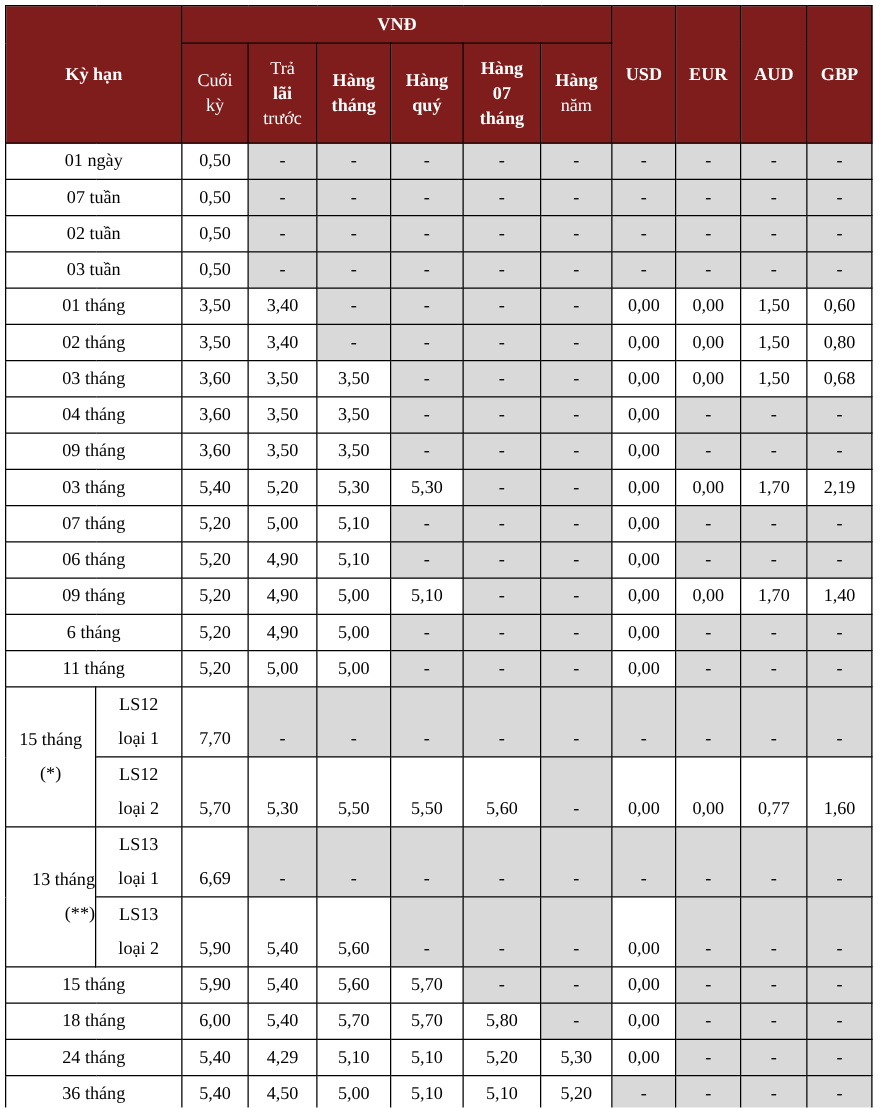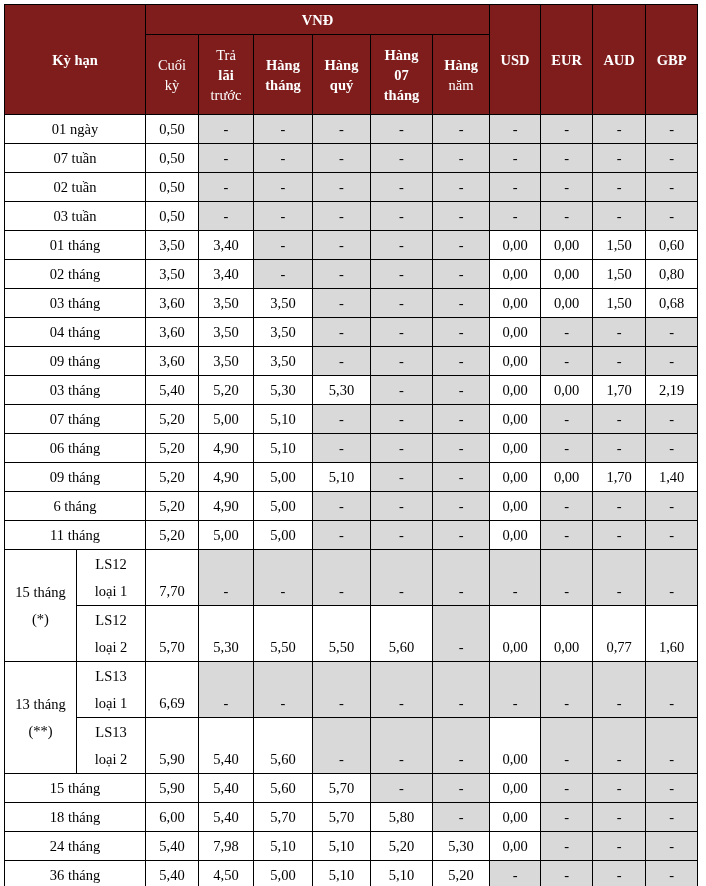--- a/index.html
+++ b/index.html
@@ -302,21 +302,21 @@
         <td class="w">5,50</td>
         <td class="w">5,50</td>
         <td class="w">5,60</td>
         <td class="g">-</td>
         <td class="w">0,00</td>
         <td class="w">0,00</td>
         <td class="w">0,77</td>
         <td class="w">1,60</td>
       </tr>
       <tr class="rs">
-        <td rowspan="2" class="w" style="vertical-align: middle;">
+        <td rowspan="2" class="w" style="vertical-align: middle; text-align: right;">
           <span class="two">13 tháng</span>
           <span class="two">(**)</span>
         </td>
         <td class="w">
           <span class="two">LS13</span>
           <span class="two">loại 1</span>
         </td>
         <td class="w">6,69</td>
         <td class="g">-</td>
         <td class="g">-</td>
@@ -366,21 +366,21 @@
         <td class="w">5,80</td>
         <td class="g">-</td>
         <td class="w">0,00</td>
         <td class="g">-</td>
         <td class="g">-</td>
         <td class="g">-</td>
       </tr>
       <tr class="r">
         <td colspan="2" class="w">24 tháng</td>
         <td class="w">5,40</td>
-        <td class="w">7,98</td>
+        <td class="w">4,29</td>
         <td class="w">5,10</td>
         <td class="w">5,10</td>
         <td class="w">5,20</td>
         <td class="w">5,30</td>
         <td class="w">0,00</td>
         <td class="g">-</td>
         <td class="g">-</td>
         <td class="g">-</td>
       </tr>
       <tr class="r">

